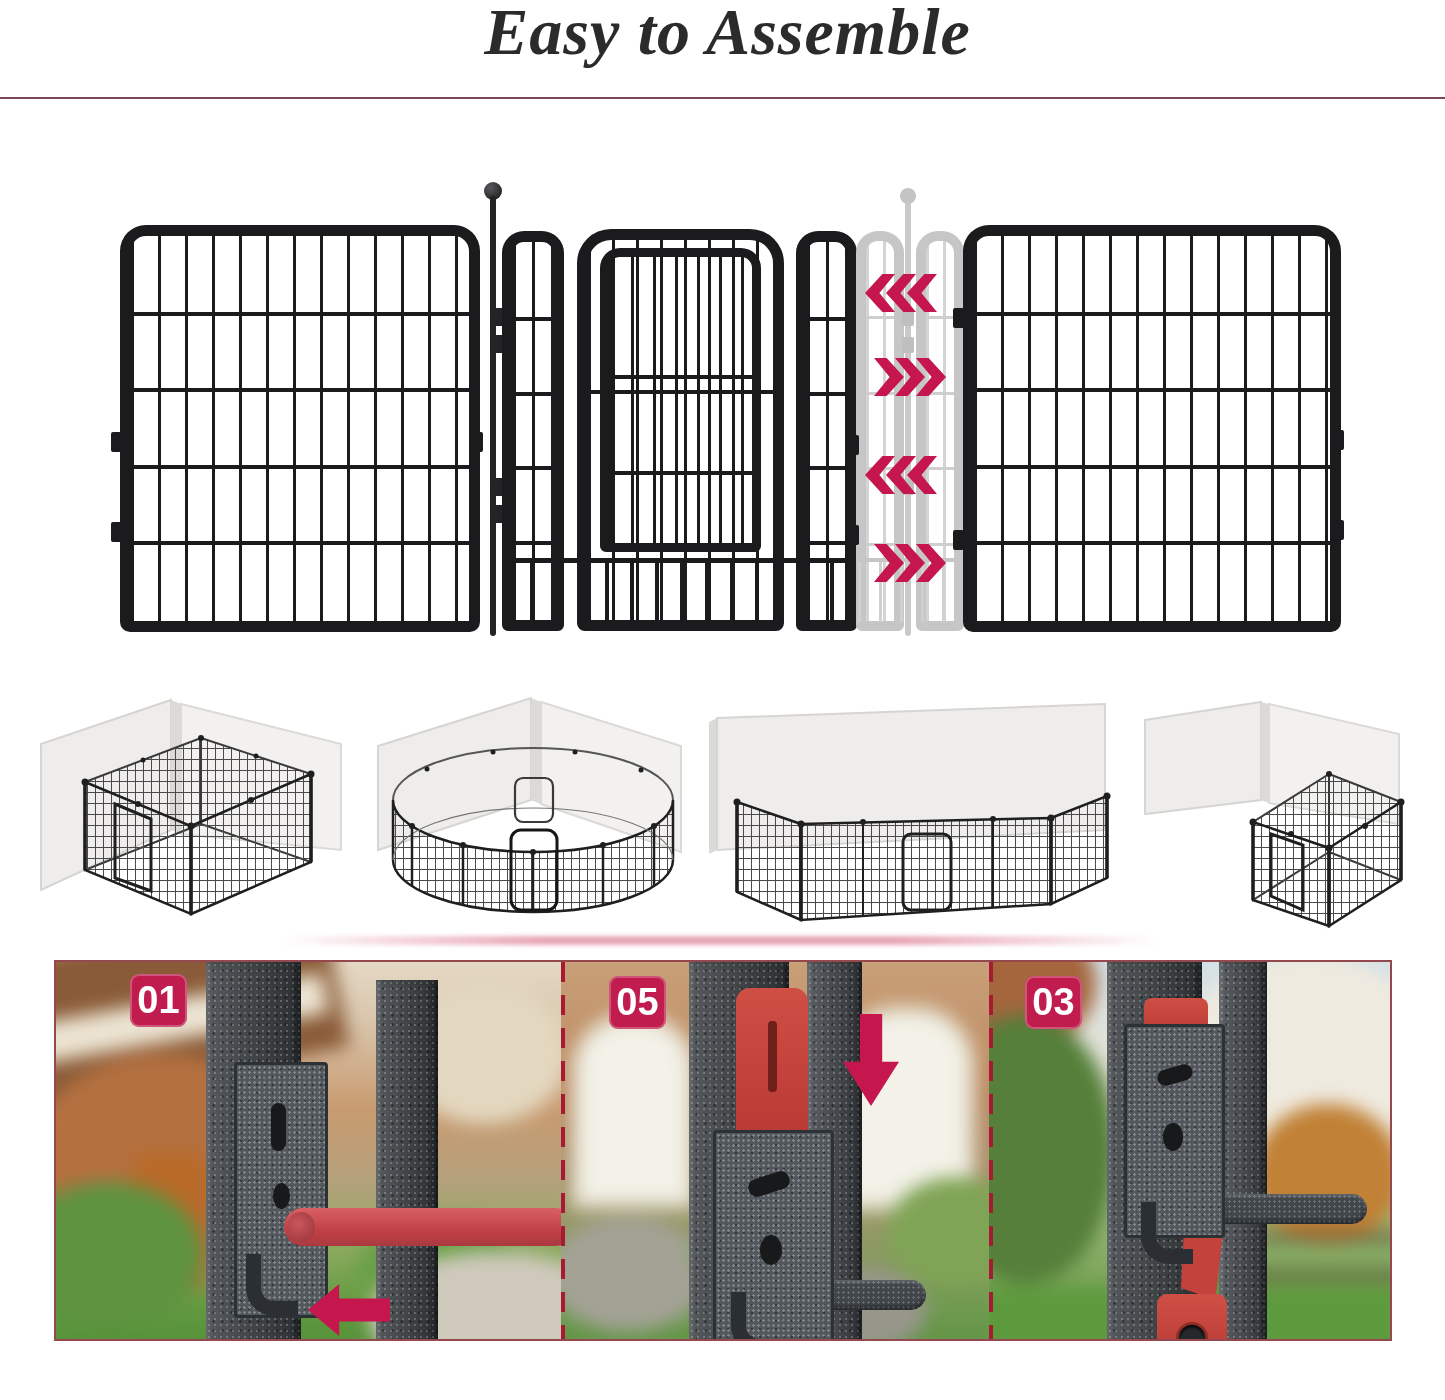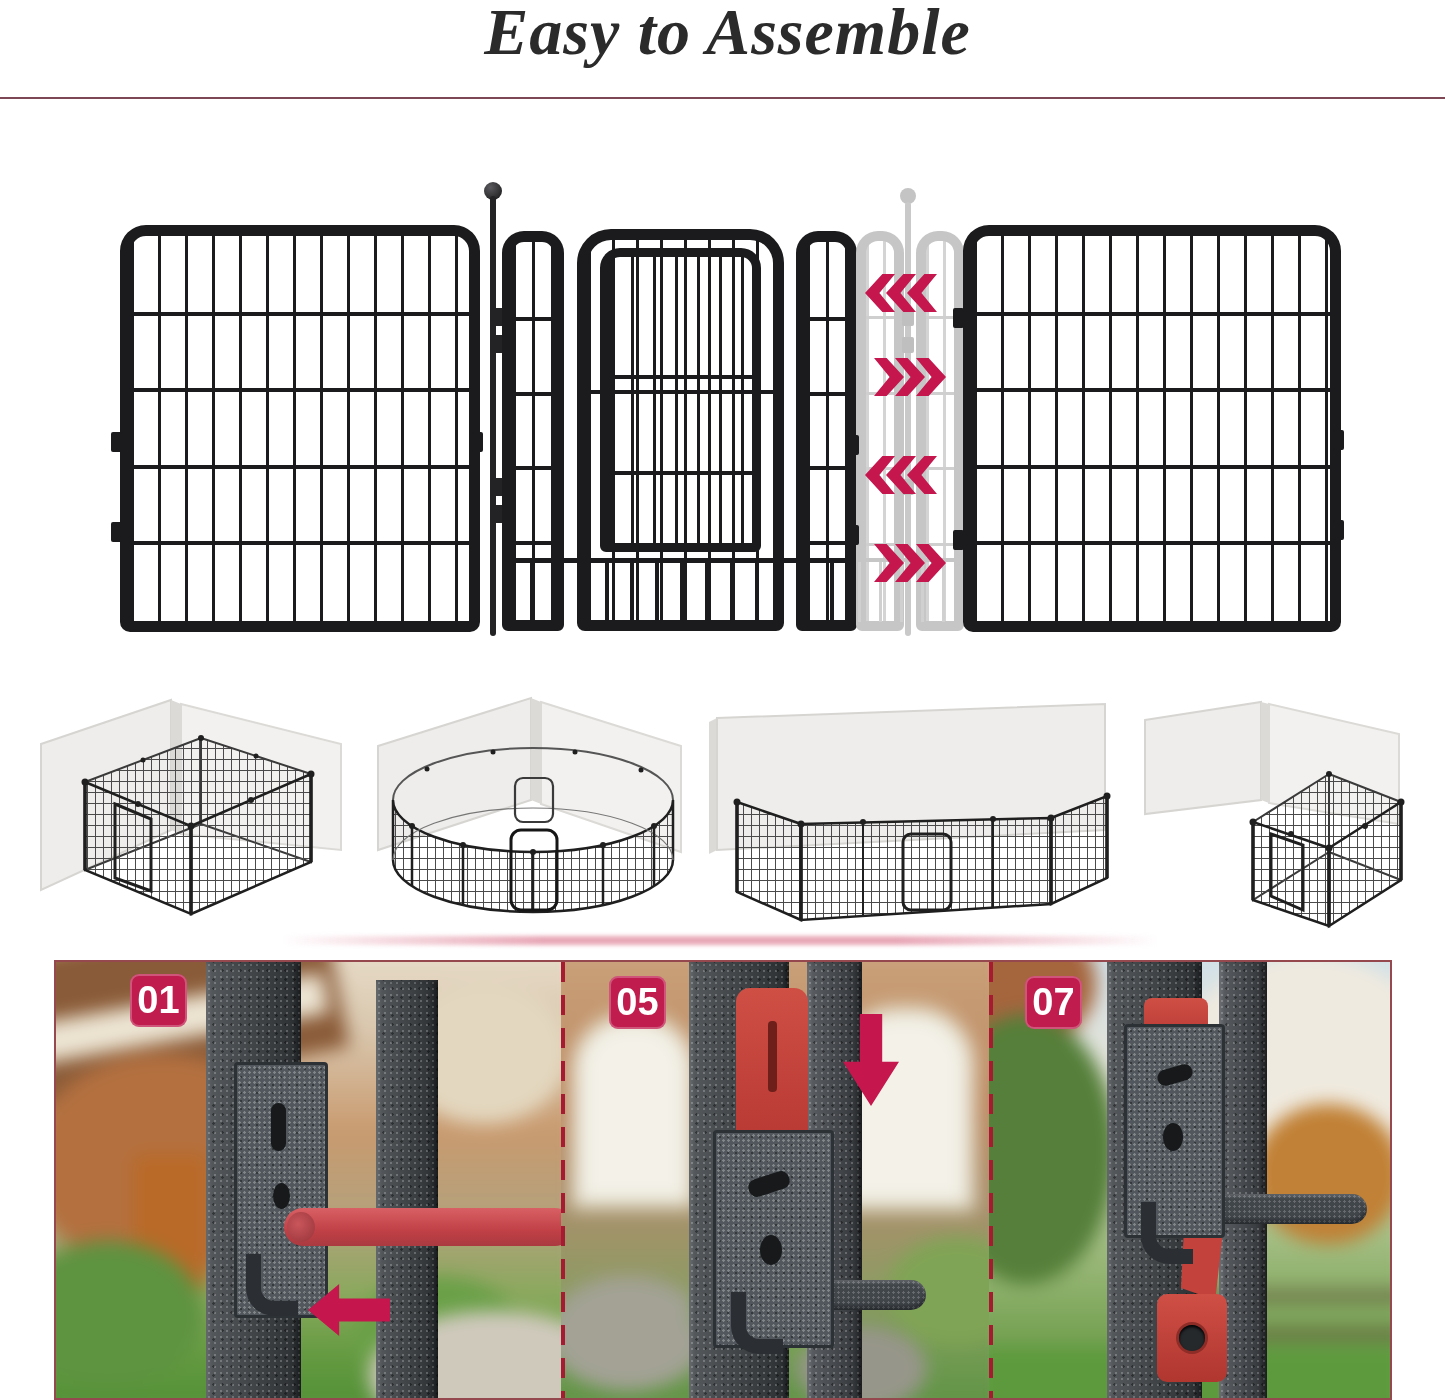--- a/index.html
+++ b/index.html
@@ -71,21 +71,21 @@
   
   .configs{position:absolute;top:682px;left:0;width:1445px;height:262px;
            display:flex;justify-content:center;align-items:flex-start;gap:10px;}
 
   
   .glow{position:absolute;top:936px;left:280px;width:880px;height:9px;
         background:linear-gradient(90deg,transparent,#e8a7b6 30%,#e8a7b6 70%,transparent);
         filter:blur(2px);}
 
   
-  .band{position:absolute;top:960px;left:54px;width:1338px;height:440px;box-sizing:border-box;
+  .band{position:absolute;top:960px;left:54px;width:1338px;height:381px;box-sizing:border-box;
         border:2px solid #95494E;display:flex;overflow:hidden;background:#ded6c8;}
   .col{position:relative;height:100%;overflow:hidden;}
   .col1{width:505px;} .col2{width:428px;} .col3{width:401px;}
   .photo{position:absolute;inset:-18px;filter:blur(9px);z-index:0;}
   .photo>div{position:absolute;}
   .blob{border-radius:50%;}
   .vdash{position:absolute;top:0;bottom:0;width:4px;z-index:6;
          background:repeating-linear-gradient(180deg,#A61B32 0 20px,transparent 20px 33px);}
   .badge{position:absolute;z-index:7;width:57px;height:53px;border-radius:9px;
          background:#C01C4E;color:#fff;font-weight:bold;font-size:38px;
@@ -414,17 +414,17 @@
         <div class="slot" style="left:30px;top:40px;width:36px;height:16px;transform:rotate(-16deg);"></div>
         <div class="slot" style="left:36px;top:96px;width:20px;height:28px;border-radius:50%;"></div>
       </div>
       <div class="wedgered" style="left:192px;top:238px;width:44px;height:100px;"></div>
       <div class="roddark" style="left:208px;top:232px;width:170px;"></div>
       <div class="hook" style="left:152px;top:240px;"></div>
       <div class="platered" style="left:168px;top:332px;width:70px;height:88px;">
           <div class="hole"></div>
         </div>
       <div class="badge" style="left:36px;top:14px;">
-          <span>07</span>
+          <span>03</span>
         </div>
     </div>
   </div>
 </div>
 
 </body></html>

